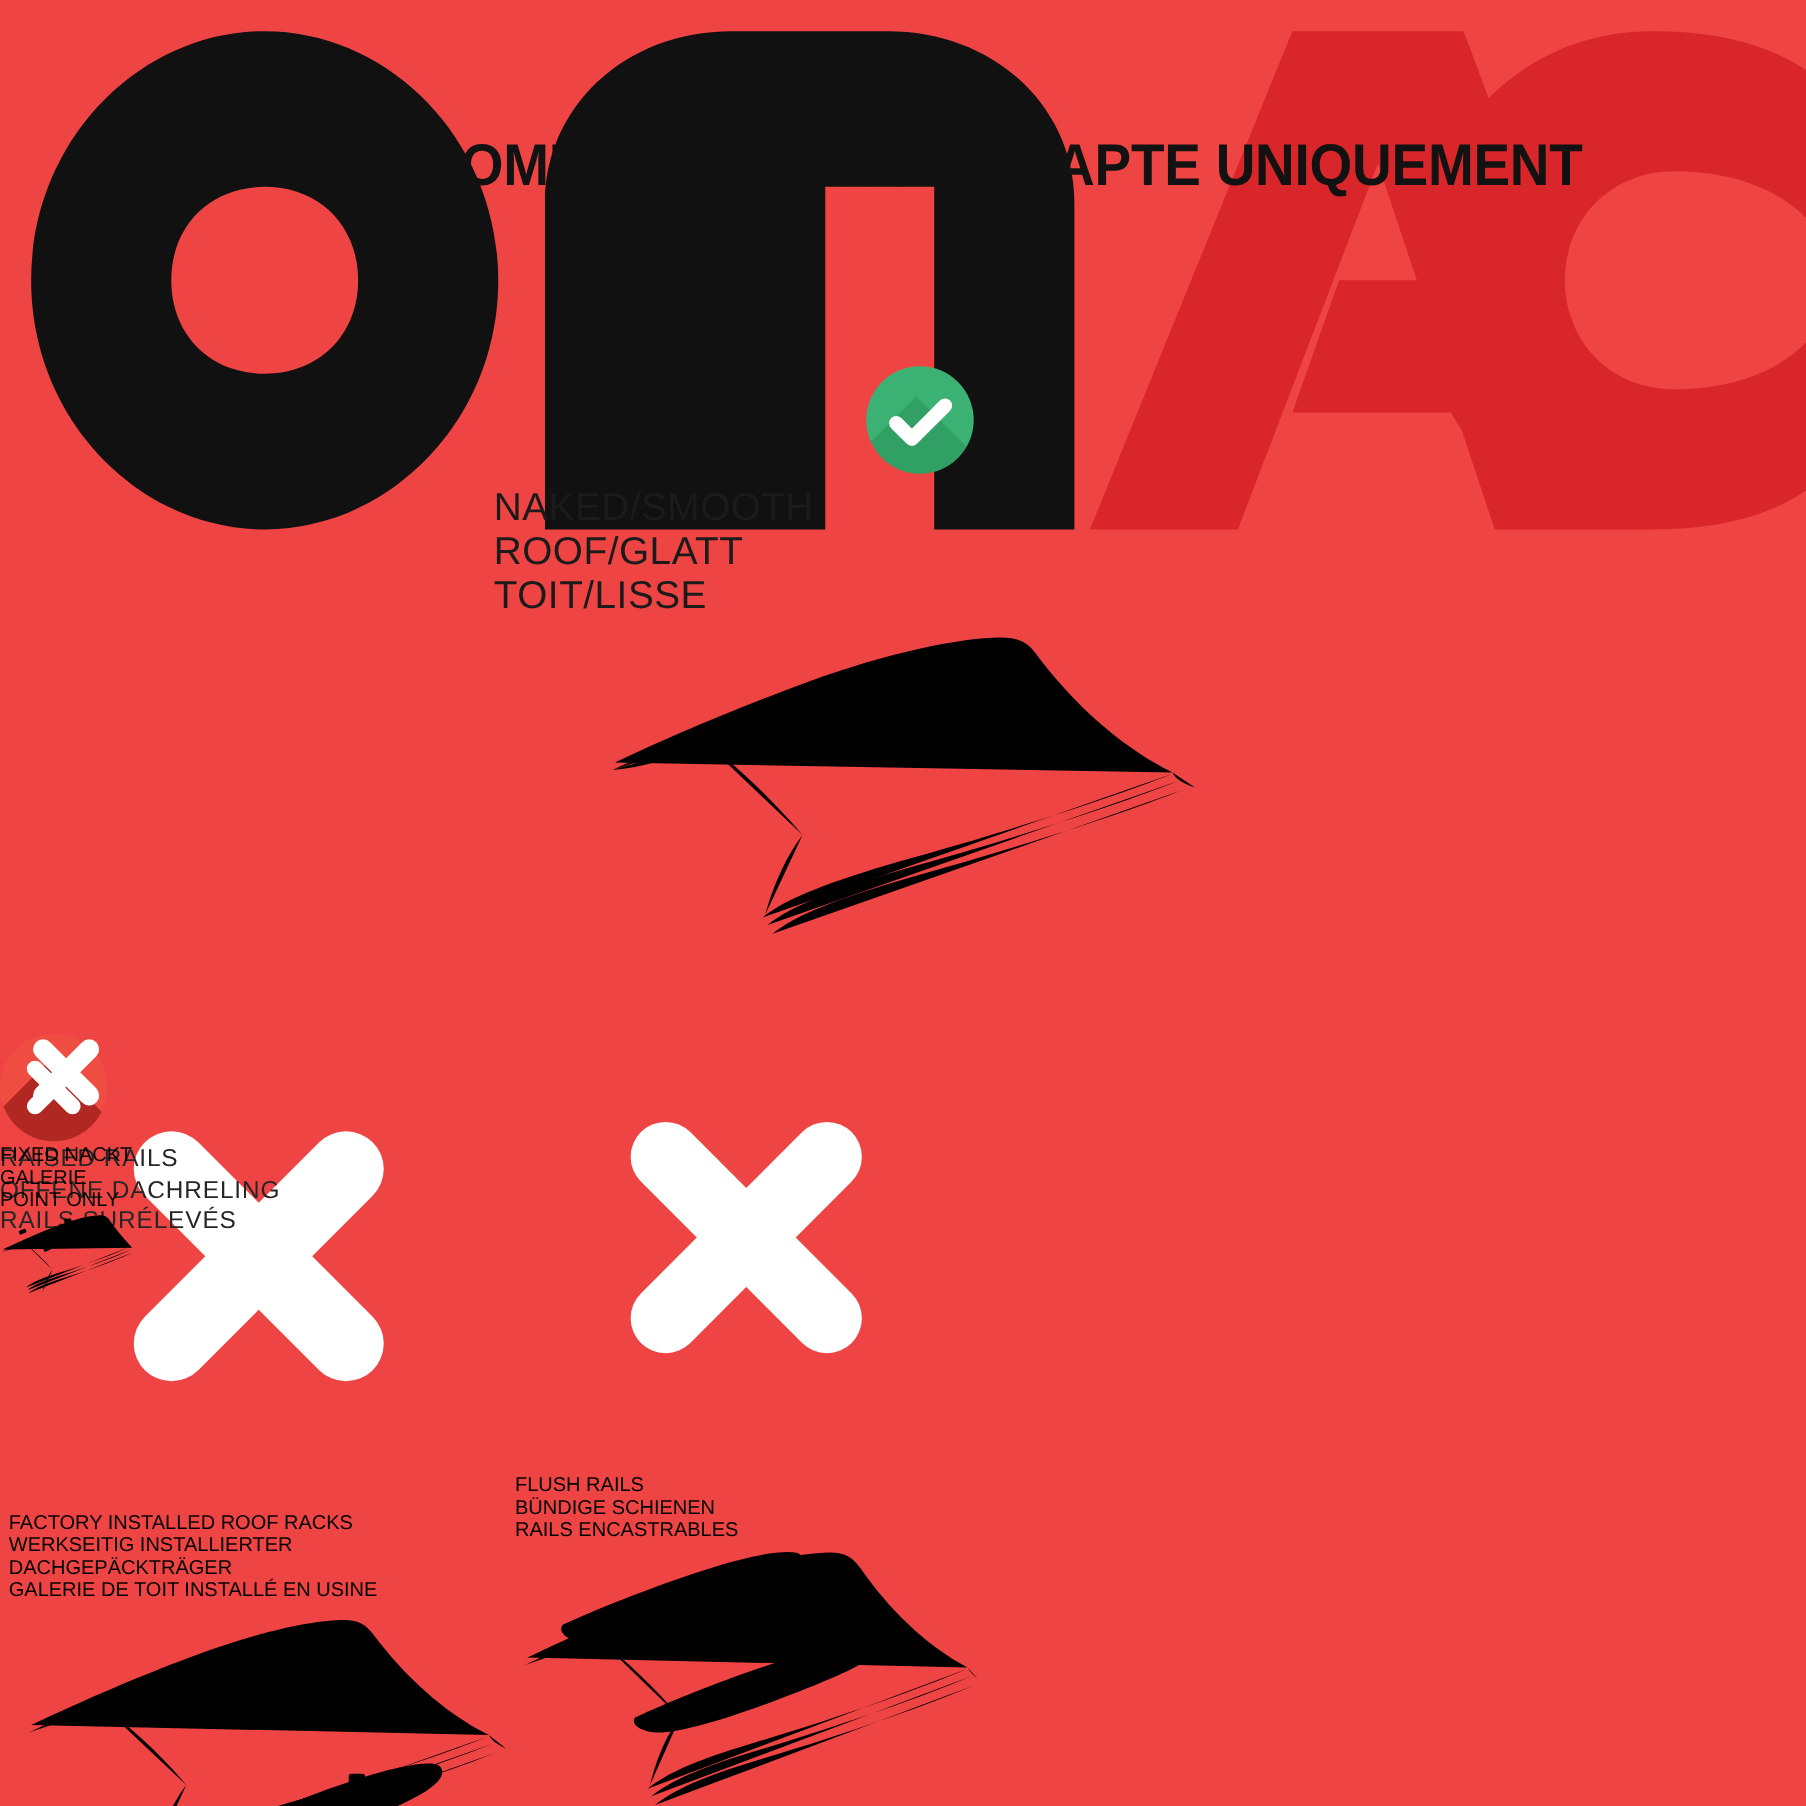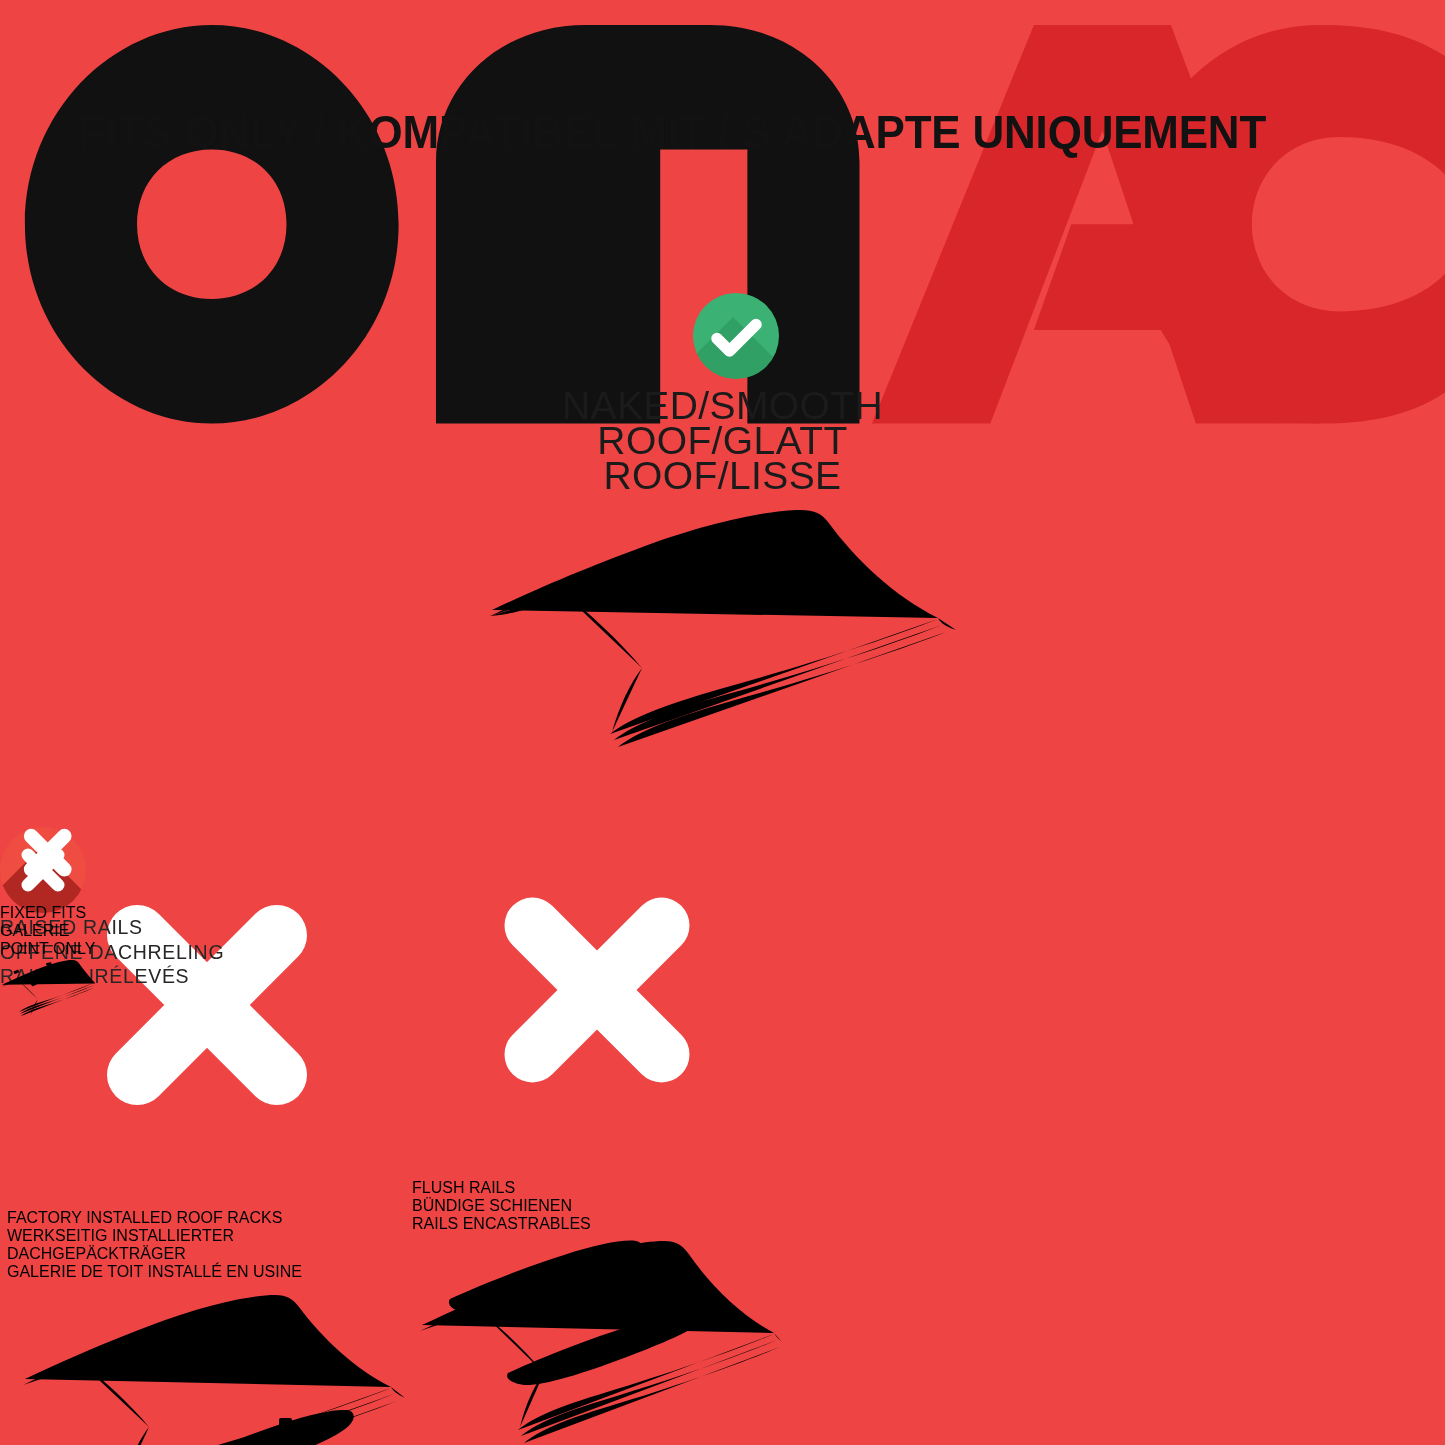--- a/index.html
+++ b/index.html
@@ -67,23 +67,23 @@
     position: absolute;
     left: 0; top: 0;
     width: 86px; height: 86px;
   }
 
   #ok-labels {
     position: absolute;
     left: 395px;
     top: 388px;
     width: 655px;
-    text-align: center;
+    text-align: left;
     color: #1b1b1b;
-    font-size: 39px;
+    font-size: 31px;
     line-height: 35px;
     letter-spacing: 0.4px;
   }
   #ok-labels div { white-space: nowrap; }
 
   #ok-roof {
     position: absolute;
     left: 470px;
     top: 488px;
     width: 520px;
@@ -188,21 +188,21 @@
     <div class="badge" id="ok-badge">
       <div class="shadow-wedge"></div>
       <svg viewBox="0 0 86 86">
         <path d="M24 45.5 L36.5 58 L63 31.5" fill="none" stroke="#ffffff" stroke-width="11.5" stroke-linecap="round" stroke-linejoin="round"></path>
       </svg>
     </div>
 
     <div id="ok-labels">
       <div>NAKED/SMOOTH</div>
       <div>ROOF/GLATT</div>
-      <div>ROOF/LISSE</div>
+      <div>TOIT/LISSE</div>
     </div>
 
     <svg id="ok-roof" viewBox="0 0 520 270">
 
       <path class="lineart" d="M22 122 C 60 104, 110 82, 175 58 C 240 34, 300 22, 330 22
                                C 345 22, 352 26, 358 34
                                C 386 72, 424 108, 468 130"></path>
       <path class="lineart-thin" d="M20 128 C 58 110, 108 88, 173 64 C 238 40, 298 28, 330 28"></path>
 
       <path class="lineart" d="M468 130 C 470 134, 474 138, 486 142"></path>
@@ -373,21 +373,21 @@
     </div>
 
     <div class="no-col c3">
       <div class="no-badge">
         <div class="shadow-wedge"></div>
         <svg viewBox="0 0 86 86">
           <path d="M28 28 L58 58 M58 28 L28 58" fill="none" stroke="#ffffff" stroke-width="13" stroke-linecap="round"></path>
         </svg>
       </div>
       <div class="no-labels">
-        <div>FIXED FITS</div>
+        <div>FIXED NACKT</div>
         <div>GALERIE</div>
         <div>POINT ONLY</div>
       </div>
       <svg class="no-roof" viewBox="0 0 293 250">
         <path class="lineart" d="M6 82 C 36 68, 74 50, 120 32 C 166 14, 202 6, 222 6
                                  C 233 6, 238 10, 243 17 C 263 46, 288 72, 293 78"></path>
         <path class="lineart-thin" d="M4 88 C 34 74, 72 56, 118 38 C 164 20, 200 12, 222 12"></path>
         <path class="lineart" d="M288 76 C 254 92, 198 113, 136 132 C 96 144, 72 154, 58 166"></path>
         <path class="lineart-thin" d="M291 82 C 257 98, 201 119, 139 138 C 99 150, 75 160, 61 172"></path>
         <path class="lineart-thin" d="M293 89 C 259 105, 203 126, 141 145 C 101 157, 77 167, 63 179"></path>

